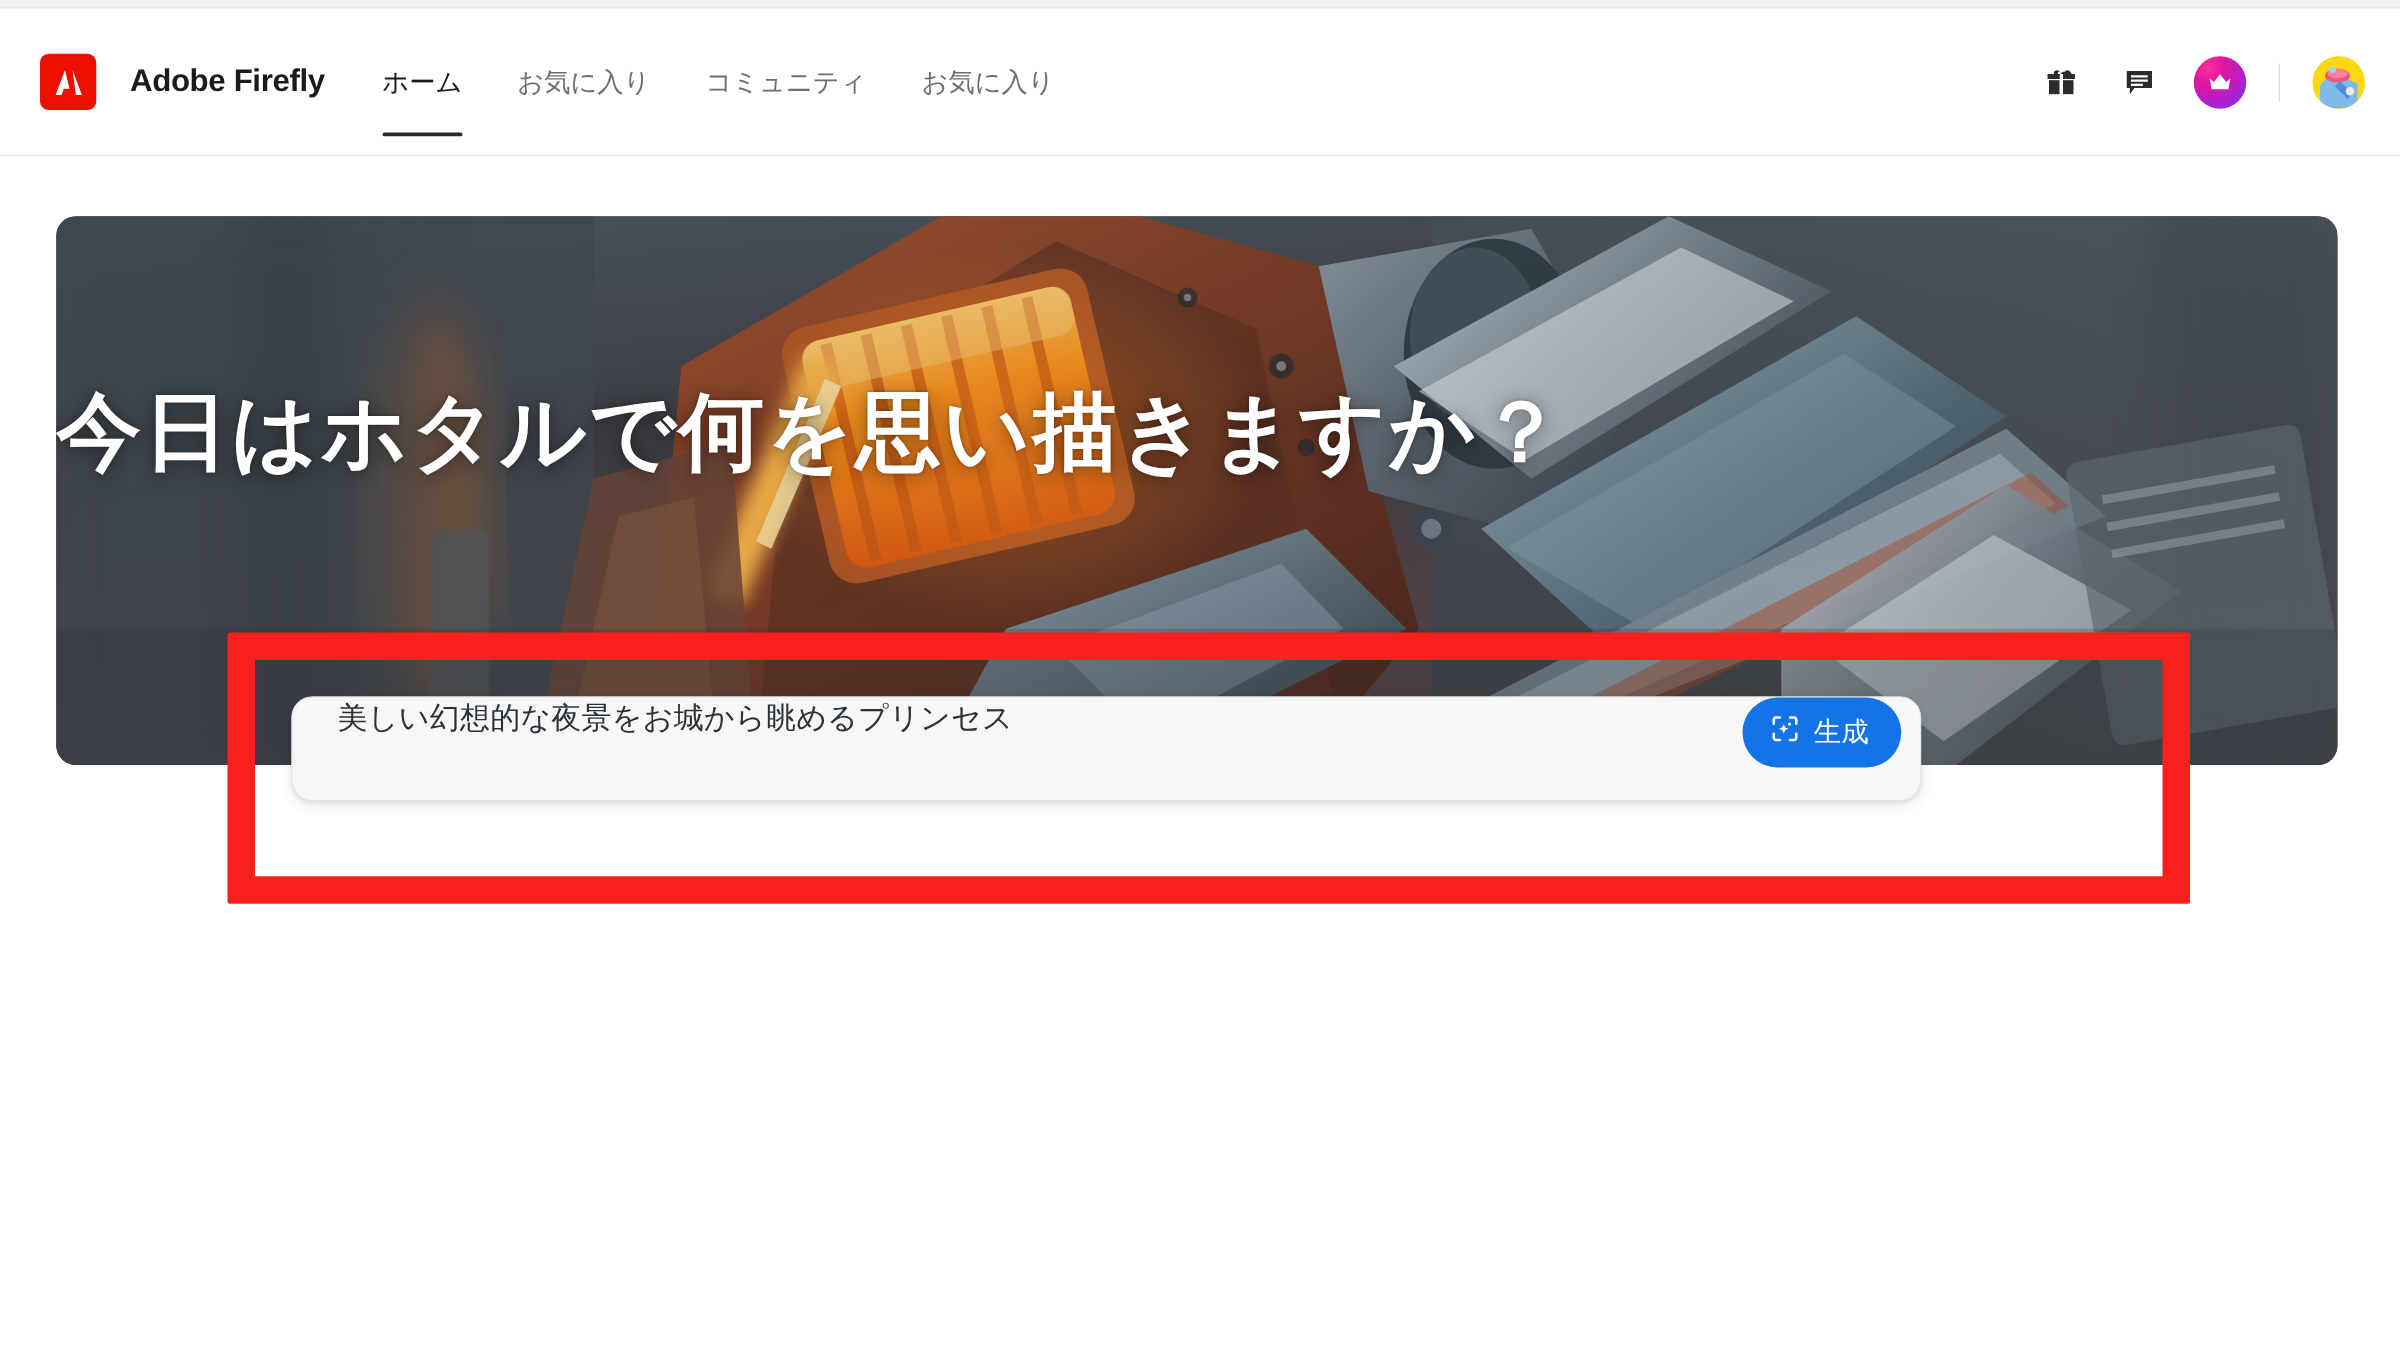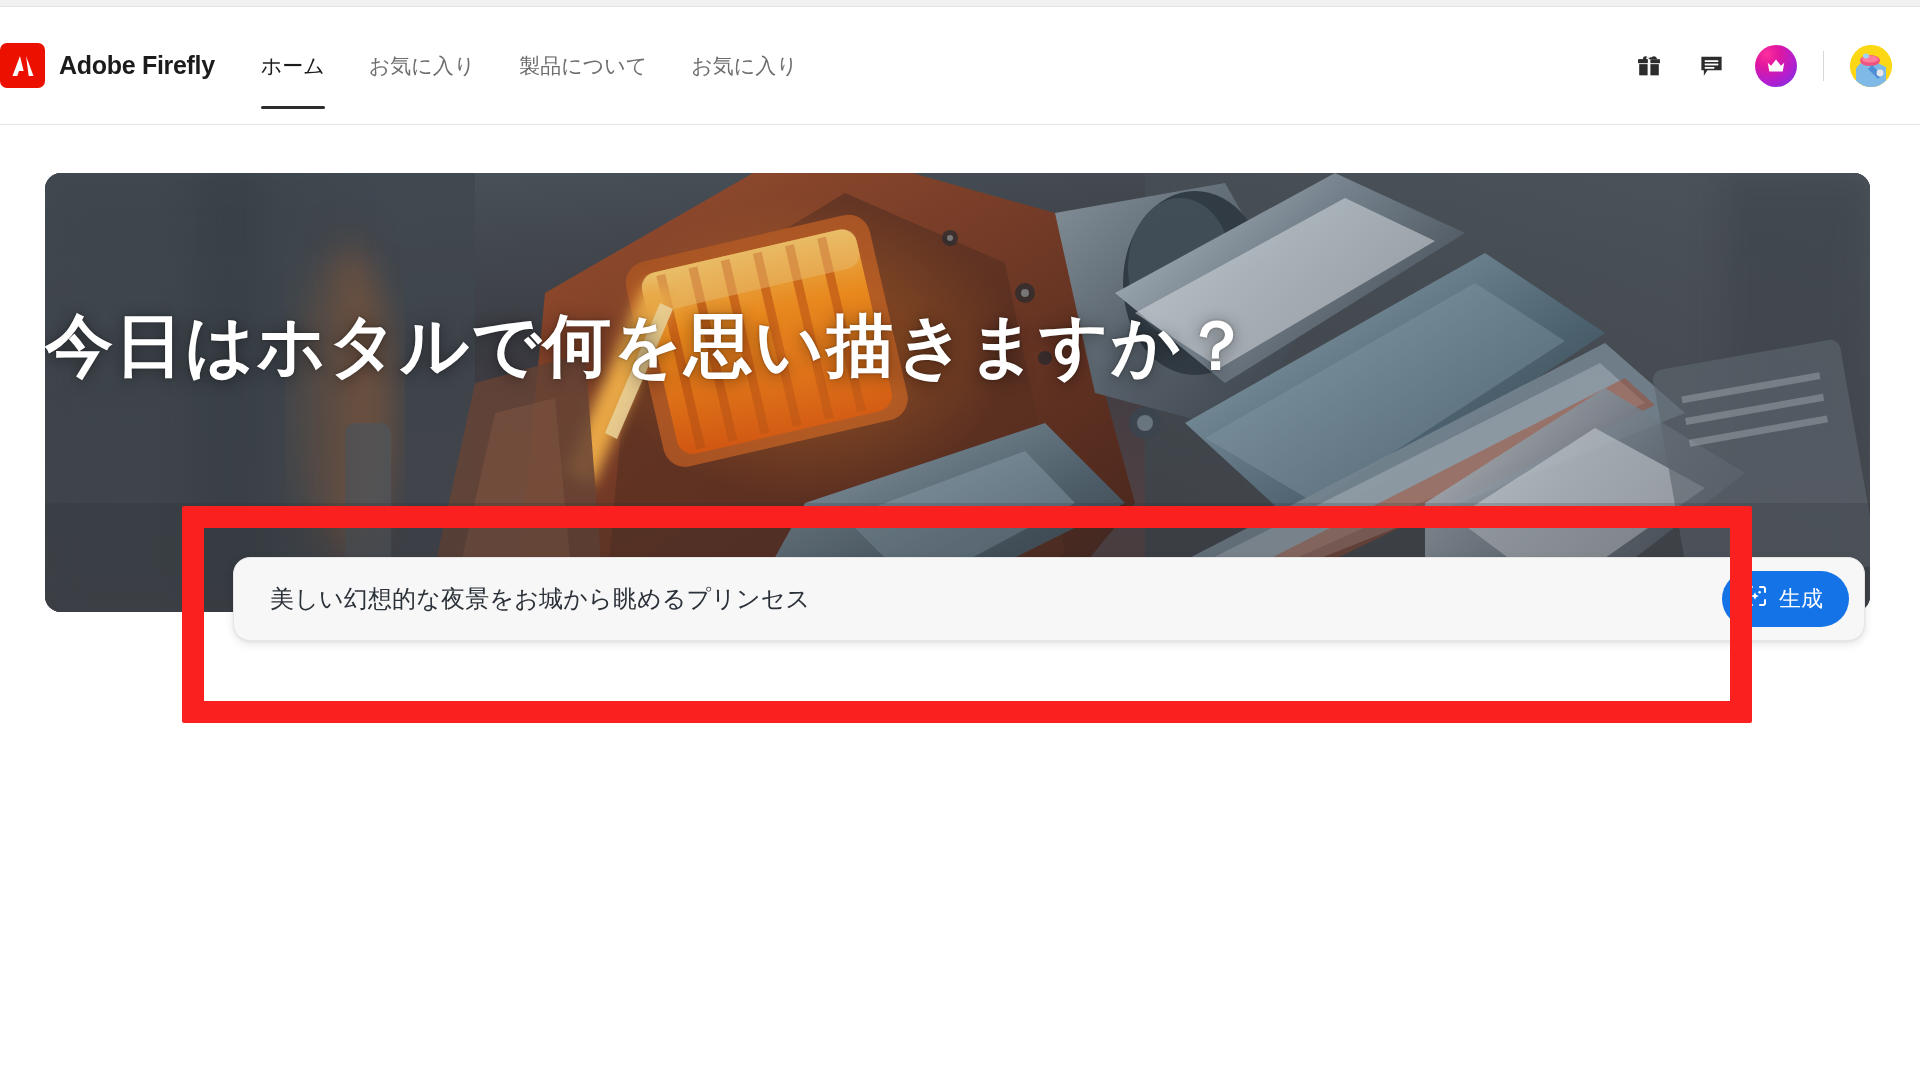--- a/index.html
+++ b/index.html
@@ -26,21 +26,22 @@
   
   .header {
     position: absolute; top: 7px; left: 0;
     width: 1920px; height: 118px;
     background: #ffffff;
     border-bottom: 1px solid #e6e6e6;
     display: flex; align-items: center;
   }
   .brand {
     display: flex; align-items: center;
-    gap: 14px;
+    margin-left: 32px;
+    gap: 27px;
   }
   .adobe-mark {
     width: 45px; height: 45px;
     background: #eb1000;
     border-radius: 7px;
     display: flex; align-items: center; justify-content: center;
     flex: none;
   }
   .adobe-mark svg { display: block; }
   .brand-name {
@@ -133,26 +134,26 @@
     color: #ffffff;
     letter-spacing: 2px;
     text-shadow: 0 2px 16px rgba(0,0,0,0.42), 0 0 3px rgba(0,0,0,0.35);
     white-space: nowrap;
   }
 
   
   .prompt-bar {
     position: absolute;
     left: 233px; top: 557px;
-    width: 1632px; height: 84px;
+    width: 1304px; height: 84px;
     background: #f7f7f7;
     border: 1px solid #e6e6e6;
     border-radius: 17px;
     box-shadow: 0 3px 10px rgba(0,0,0,0.10), 0 1px 3px rgba(0,0,0,0.06);
-    display: flex; align-items: center;
+    display: flex; align-items: flex-start;
     padding: 0 15px 0 36px;
   }
   .prompt-text {
     flex: 1;
     font-size: 24px;
     color: #2b3139;
     white-space: nowrap;
     overflow: hidden;
     letter-spacing: 0.2px;
     cursor: text;
@@ -203,21 +204,21 @@
     </div>
 
     <nav class="nav">
       <div class="nav-item active">
         <span>ホーム</span>
       </div>
       <div class="nav-item">
         <span>お気に入り</span>
       </div>
       <div class="nav-item">
-        <span>製品について</span>
+        <span>コミュニティ</span>
       </div>
       <div class="nav-item">
         <span>お気に入り</span>
       </div>
     </nav>
 
     <div class="header-right">
 
       <div class="icon-btn">
         <svg width="28" height="28" viewBox="0 0 24 24" aria-hidden="true">

